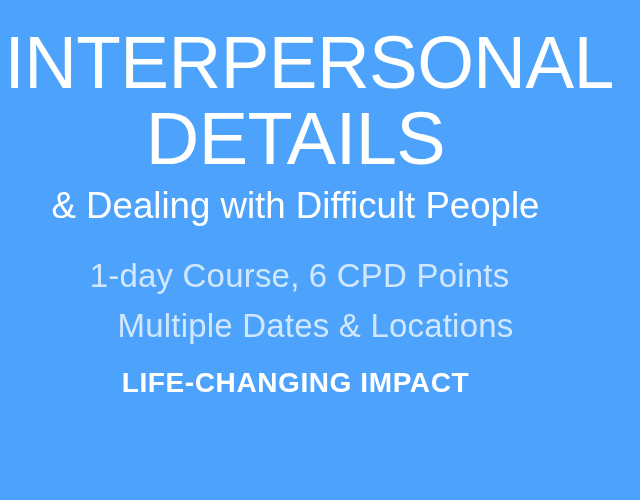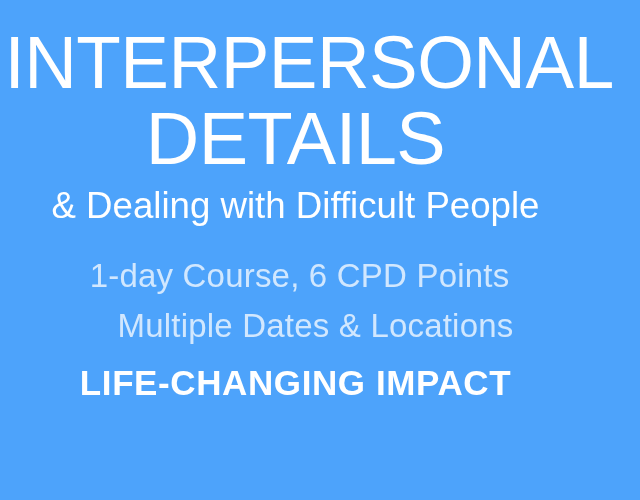--- a/index.html
+++ b/index.html
@@ -72,21 +72,21 @@
     font-weight: 300;
     letter-spacing: 0.2px;
     white-space: nowrap;
   }
   .detail-line.first { margin-top: 28px; padding-left: 8px; }
   .detail-line.second { margin-top: 10px; margin-left: 40px; }
 
   .impact {
     width: 100%;
     color: #ffffff;
-    font-size: 35px;
+    font-size: 28px;
     line-height: 34px;
     font-weight: 700;
     letter-spacing: 0.6px;
     margin-top: 20px;
     white-space: nowrap;
   }
 
   
   .cta-bar {
     position: absolute;

